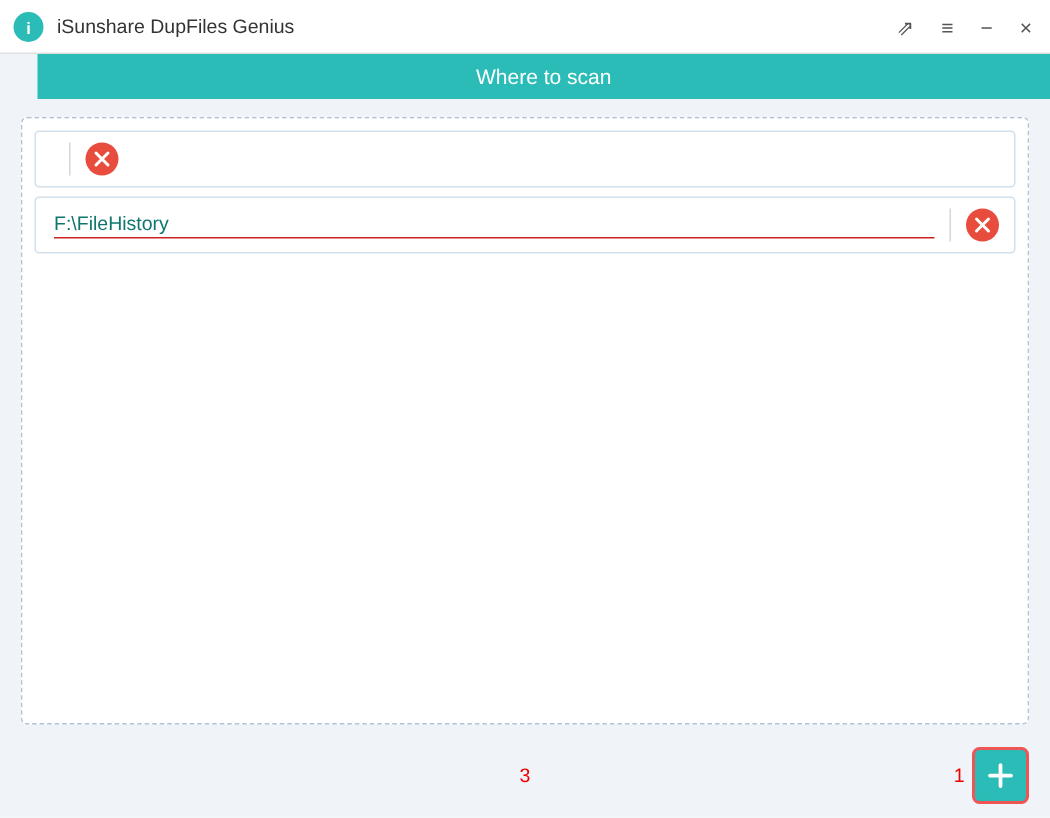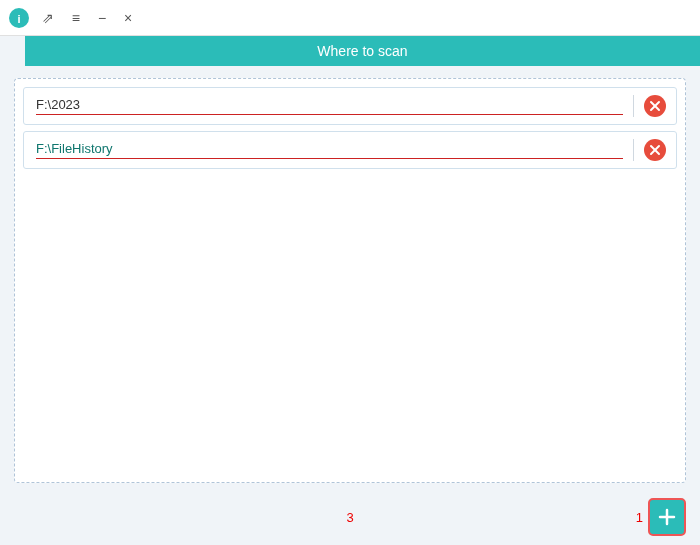--- a/index.html
+++ b/index.html
@@ -171,37 +171,37 @@
   </style>
 </head>
 <body>
 
 <div id="title-bar">
 
   <svg id="app-logo" viewBox="0 0 22 22" xmlns="http://www.w3.org/2000/svg">
     <circle cx="11" cy="11" r="10" fill="#2bbcb8"></circle>
     <text x="11" y="15.5" text-anchor="middle" fill="white" font-size="11" font-weight="bold">i</text>
   </svg>
+  <span id="app-title-text">iSunshare DupFiles Genius</span>
   <div id="title-bar-controls">
     <span class="title-btn">⇗</span>
     <span class="title-btn">≡</span>
     <span class="title-btn">−</span>
     <span class="title-btn">×</span>
   </div>
 </div>
 
 <div id="scan-header">
   <span>Where to scan</span>
 </div>
 
 <div id="main-content">
   <div id="scan-list-container">
 
     <div class="folder-row">
-      <span class="folder-path" style="flex:1;font-size:13px;color:#333;border-bottom:1.5px solid #cc2222;padding-bottom:2px;">F:\2023</span>
 
       <div class="folder-row-divider"></div>
       <div class="folder-row-remove">
         <svg viewBox="0 0 12 12" fill="none" xmlns="http://www.w3.org/2000/svg">
           <line x1="2" y1="2" x2="10" y2="10" stroke="white" stroke-width="2" stroke-linecap="round"></line>
           <line x1="10" y1="2" x2="2" y2="10" stroke="white" stroke-width="2" stroke-linecap="round"></line>
         </svg>
       </div>
     </div>
 

